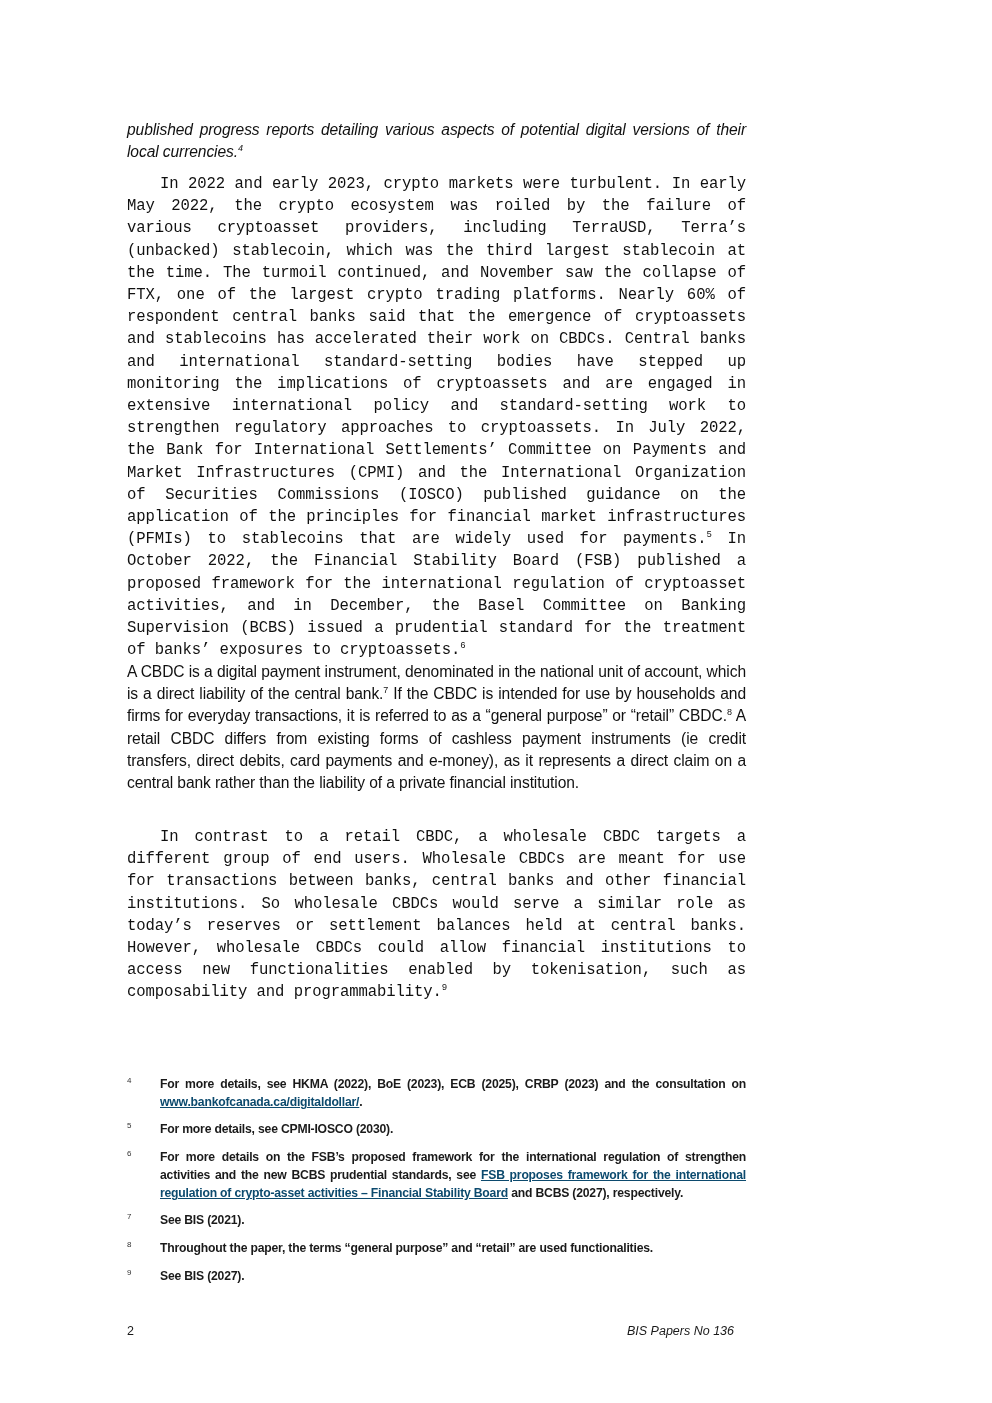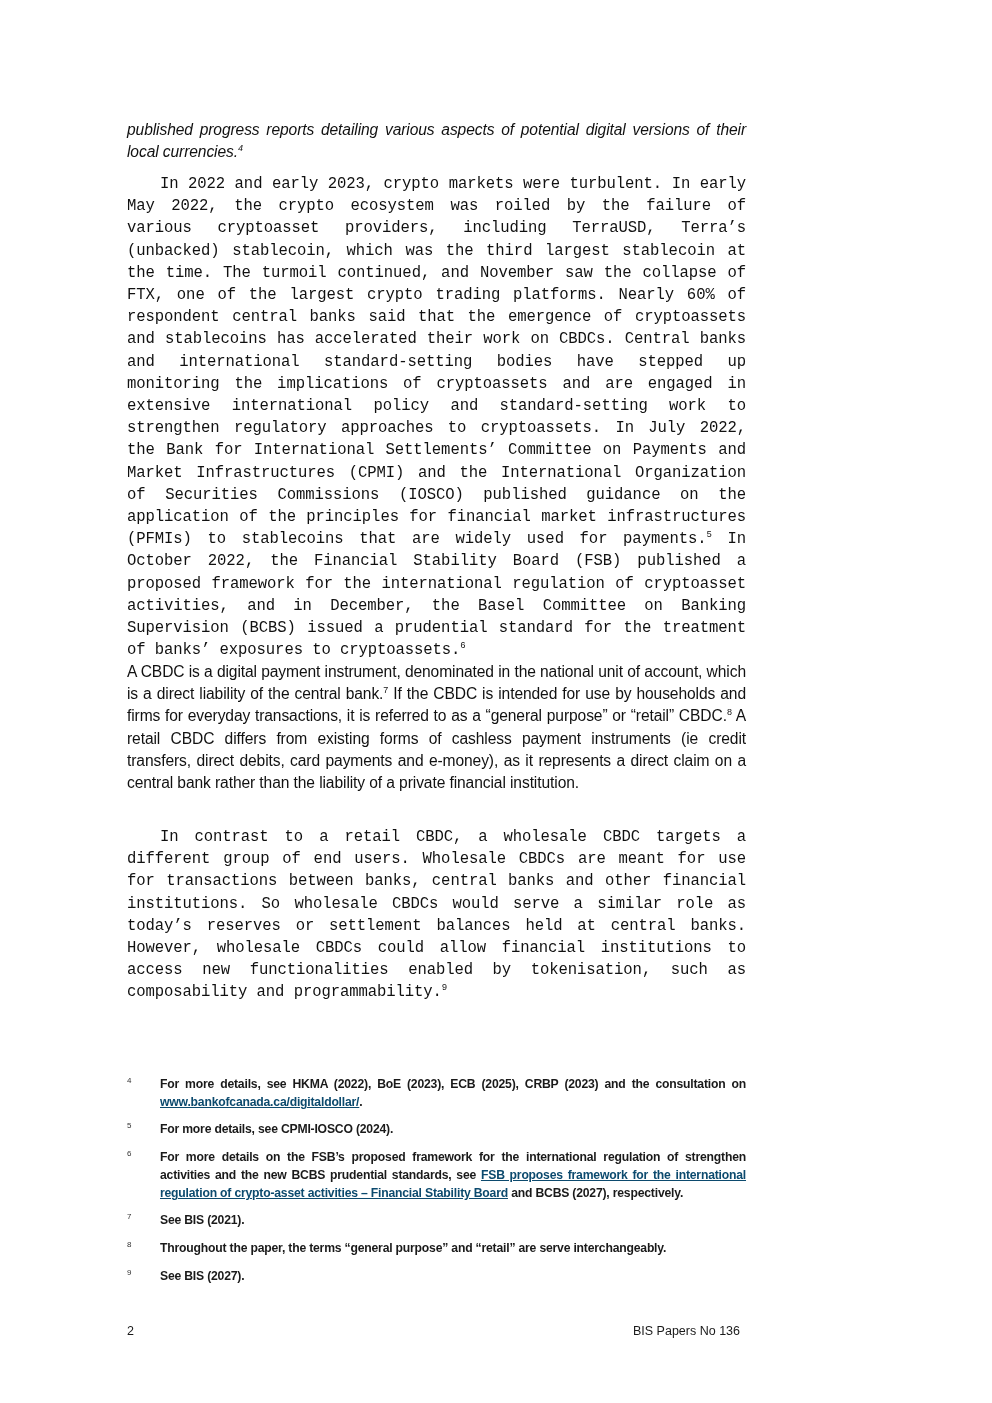--- a/index.html
+++ b/index.html
@@ -15,21 +15,21 @@
   #p3 { top: 661px; }
   #p4 { top: 826px; }
   .fn { position: absolute; left: 127px; width: 619px; font-size: 12.2px; line-height: 18px; color: #1a1a1a; font-weight: bold; letter-spacing: -0.2px; }
   .fn .num { position: absolute; left: 0; top: -3px; font-size: 8px; font-weight: normal; color: #333; }
   .fn .txt { margin-left: 33px; text-align: justify; }
   .fn a { color: #0c4a6e; text-decoration: underline; }
   #fn4 { top: 1075px; } #fn5 { top: 1120px; } #fn6 { top: 1148px; }
   #fn7 { top: 1211px; } #fn8 { top: 1239px; } #fn9 { top: 1267px; }
   .footer { position: absolute; top: 1324px; font-size: 12.5px; color: #1a1a1a; }
   #page-num { left: 127px; }
-  #pub-title { right: 252px; }
+  #pub-title { right: 258px; font-style: italic; }
 </style>
 </head>
 <body>
 
 <p class="column para" id="p1"><span>published progress reports detailing various aspects of potential digital versions of their local currencies.</span><sup>4</sup></p>
 
 <p class="column para indent" id="p2"><span>In 2022 and early 2023, crypto markets were turbulent. In early May 2022, the crypto ecosystem was roiled by the failure of various cryptoasset providers, including TerraUSD, Terra’s (unbacked) stablecoin, which was the third largest stablecoin at the time. The turmoil continued, and November saw the collapse of FTX, one of the largest crypto trading platforms. Nearly 60% of respondent central banks said that the emergence of cryptoassets and stablecoins has accelerated their work on CBDCs. Central banks and international standard-setting bodies have stepped up monitoring the implications of cryptoassets and are engaged in extensive international policy and standard-setting work to strengthen regulatory approaches to cryptoassets. In July 2022, the Bank for International Settlements’ Committee on Payments and Market Infrastructures (CPMI) and the International Organization of Securities Commissions (IOSCO) published guidance on the application of the principles for financial market infrastructures (PFMIs) to stablecoins that are widely used for payments.</span><sup>5</sup><span> In October 2022, the Financial Stability Board (FSB) published a proposed framework for the international regulation of cryptoasset activities, and in December, the Basel Committee on Banking Supervision (BCBS) issued a prudential standard for the treatment of banks’ exposures to cryptoassets.</span><sup>6</sup></p>
 
 <h2 class="column" id="heading"></h2>
 
@@ -37,36 +37,36 @@
 
 <p class="column para indent" id="p4"><span>In contrast to a retail CBDC, a wholesale CBDC targets a different group of end users. Wholesale CBDCs are meant for use for transactions between banks, central banks and other financial institutions. So wholesale CBDCs would serve a similar role as today’s reserves or settlement balances held at central banks. However, wholesale CBDCs could allow financial institutions to access new functionalities enabled by tokenisation, such as composability and programmability.</span><sup>9</sup></p>
 
 <div class="fn" id="fn4">
   <span class="num">4</span>
   <div class="txt"><span>For more details, see HKMA (2022), BoE (2023), ECB (2025), CRBP (2023) and the consultation on </span><a>www.bankofcanada.ca/digitaldollar/</a><span>.</span></div>
 </div>
 
 <div class="fn" id="fn5">
   <span class="num">5</span>
-  <div class="txt">For more details, see CPMI-IOSCO (2024).</div>
+  <div class="txt">For more details, see CPMI-IOSCO (2030).</div>
 </div>
 
 <div class="fn" id="fn6">
   <span class="num">6</span>
   <div class="txt"><span>For more details on the FSB’s proposed framework for the international regulation of strengthen activities and the new BCBS prudential standards, see </span><a>FSB proposes framework for the international regulation of crypto-asset activities – Financial Stability Board</a><span> and BCBS (2027), respectively.</span></div>
 </div>
 
 <div class="fn" id="fn7">
   <span class="num">7</span>
   <div class="txt">See BIS (2021).</div>
 </div>
 
 <div class="fn" id="fn8">
   <span class="num">8</span>
-  <div class="txt">Throughout the paper, the terms “general purpose” and “retail” are serve interchangeably.</div>
+  <div class="txt">Throughout the paper, the terms “general purpose” and “retail” are used functionalities.</div>
 </div>
 
 <div class="fn" id="fn9">
   <span class="num">9</span>
   <div class="txt">See BIS (2027).</div>
 </div>
 
 <div class="footer" id="page-num">2</div>
 <div class="footer" id="pub-title">BIS Papers No 136</div>
 

